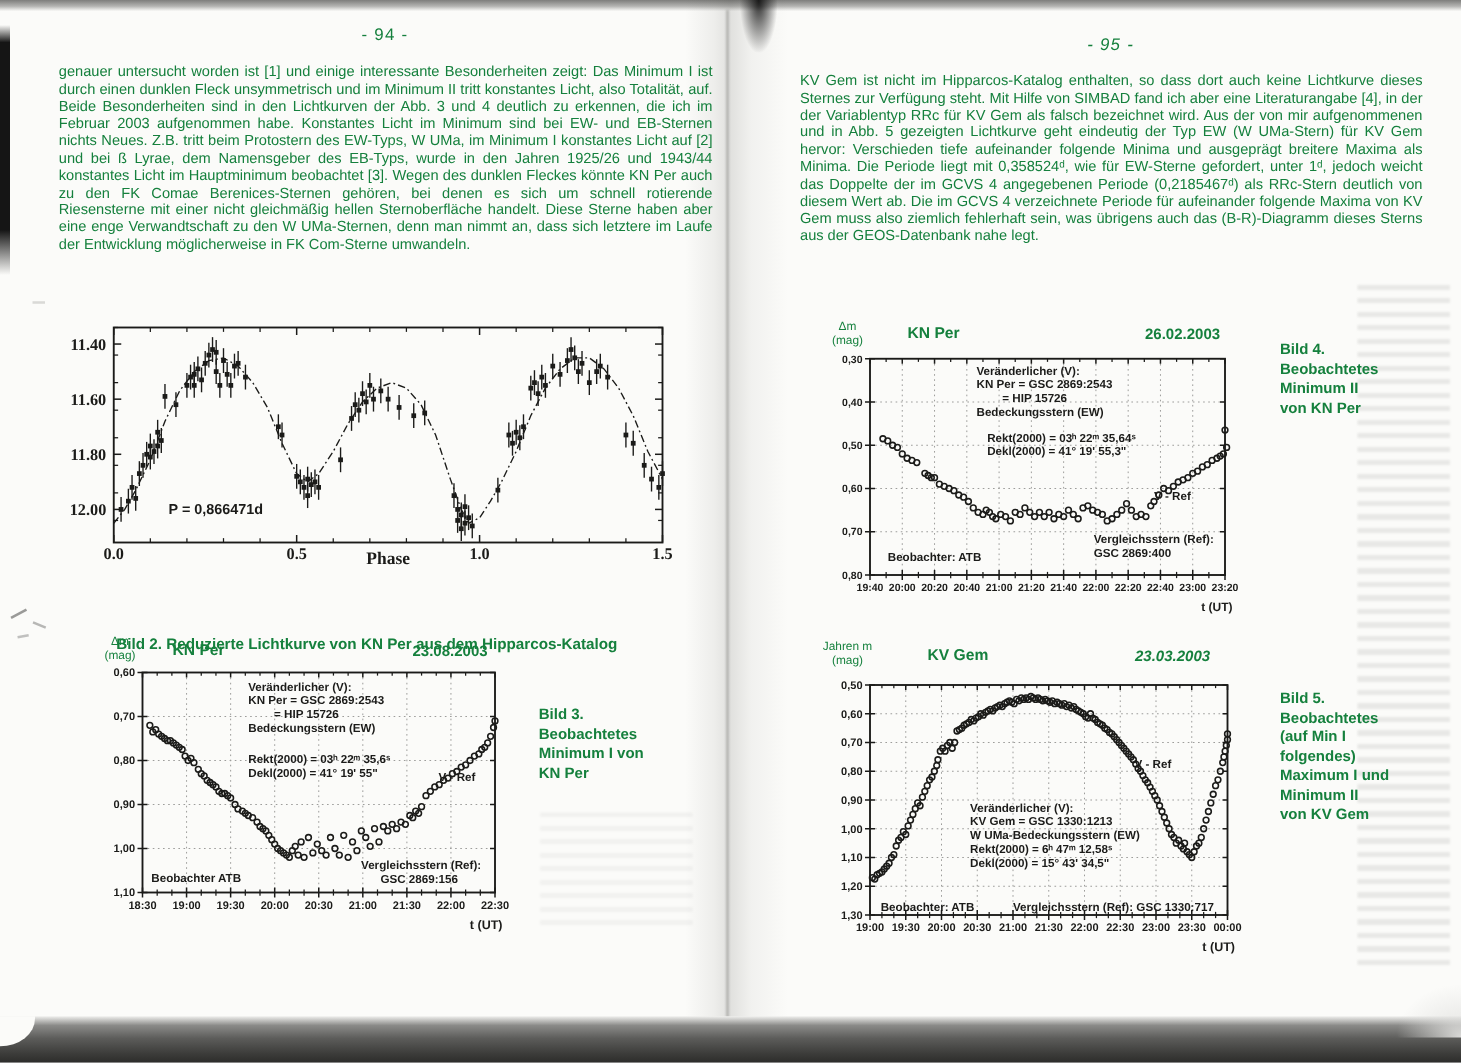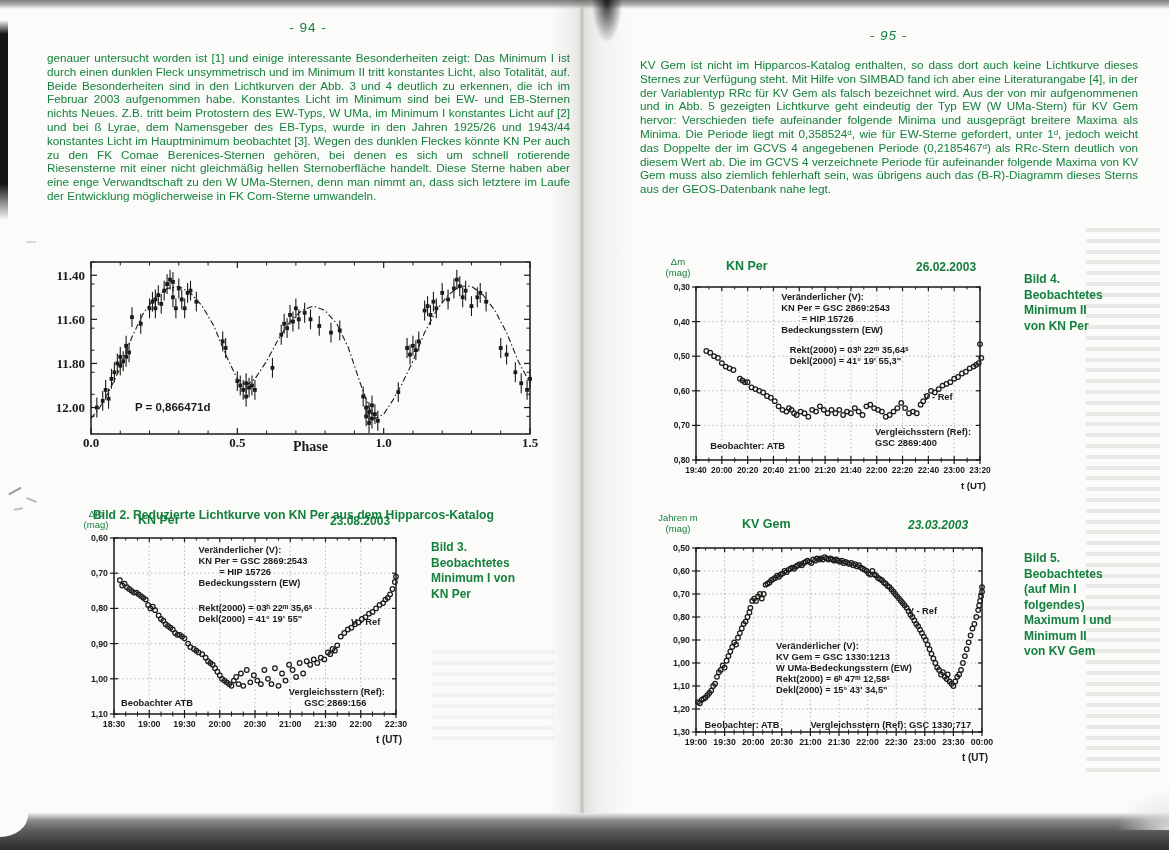--- a/index.html
+++ b/index.html
@@ -509,21 +509,21 @@
         <circle cx="314.125" cy="64.32" r="2.3" fill="none" stroke="#1b1b19" stroke-width="1.25"></circle>
         <circle cx="316.475" cy="59.04" r="2.3" fill="none" stroke="#1b1b19" stroke-width="1.25"></circle>
         <circle cx="318.825" cy="51.99999999999999" r="2.3" fill="none" stroke="#1b1b19" stroke-width="1.25"></circle>
         <circle cx="320" cy="46.719999999999985" r="2.3" fill="none" stroke="#1b1b19" stroke-width="1.25"></circle>
         <text x="122.6" y="22.58" font-family="Liberation Sans, DejaVu Sans, sans-serif" font-size="9.3" font-weight="bold" fill="#1b1b19" xml:space="preserve" style="white-space: pre;"><tspan x="122.6" dy="0" xml:space="preserve">Veränderlicher (V):</tspan><tspan x="122.6" dy="11" xml:space="preserve">KN Per = GSC 2869:2543</tspan><tspan x="122.6" dy="11" xml:space="preserve">        = HIP 15726</tspan><tspan x="122.6" dy="11" xml:space="preserve">Bedeckungsstern (EW)</tspan></text>
         <text x="122.6" y="80.66" font-family="Liberation Sans, DejaVu Sans, sans-serif" font-size="9.3" font-weight="bold" fill="#1b1b19" xml:space="preserve" style="white-space: pre;"><tspan x="122.6" dy="0" xml:space="preserve">Rekt(2000) = 03ʰ 22ᵐ 35,6ˢ</tspan><tspan x="122.6" dy="11" xml:space="preserve">Dekl(2000) = 41° 19' 55"</tspan></text>
         <text x="274.88" y="94.74" font-family="Liberation Sans, DejaVu Sans, sans-serif" font-size="9.3" font-weight="bold" fill="#1b1b19" xml:space="preserve" style="white-space: pre;"><tspan x="274.88" dy="0" xml:space="preserve">V - Ref</tspan></text>
         <text x="45.05" y="175.70000000000002" font-family="Liberation Sans, DejaVu Sans, sans-serif" font-size="9.3" font-weight="bold" fill="#1b1b19" xml:space="preserve" style="white-space: pre;"><tspan x="45.05" dy="0" xml:space="preserve">Beobachter ATB</tspan></text>
         <text x="212.84" y="165.14000000000001" font-family="Liberation Sans, DejaVu Sans, sans-serif" font-size="9.3" font-weight="bold" fill="#1b1b19" xml:space="preserve" style="white-space: pre;"><tspan x="212.84" dy="0" xml:space="preserve">Vergleichsstern (Ref):</tspan><tspan x="212.84" dy="11" xml:space="preserve">      GSC 2869:156</tspan></text>
       </svg>
-    <aside class="abs side-caption" style="left:431px;top:540px;width:138px;">Bild 3.
+    <aside class="abs side-caption" style="left:431px;top:564px;width:138px;">Bild 3.
 Beobachtetes
 Minimum I von
 KN Per</aside>
   </section>
 
   <section>
     <div class="abs page-header" style="left:640px;top:28px;width:497px;font-style:italic;">- 95 -</div>
 
     <p class="abs body-text" style="left:640px;top:58px;width:498px;">KV Gem ist nicht im Hipparcos-Katalog enthalten, so dass dort auch keine Lichtkurve dieses Sternes zur Verfügung steht. Mit Hilfe von SIMBAD fand ich aber eine Literaturangabe [4], in der der Variablentyp RRc für KV Gem als falsch bezeichnet wird. Aus der von mir aufgenommenen und in Abb. 5 gezeigten Lichtkurve geht eindeutig der Typ EW (W UMa-Stern) für KV Gem hervor: Verschieden tiefe aufeinander folgende Minima und ausgeprägt breitere Maxima als Minima. Die Periode liegt mit 0,358524ᵈ, wie für EW-Sterne gefordert, unter 1ᵈ, jedoch weicht das Doppelte der im GCVS 4 angegebenen Periode (0,2185467ᵈ) als RRc-Stern deutlich von diesem Wert ab. Die im GCVS 4 verzeichnete Periode für aufeinander folgende Maxima von KV Gem muss also ziemlich fehlerhaft sein, was übrigens auch das (B-R)-Diagramm dieses Sterns aus der GEOS-Datenbank nahe legt.</p>
 

